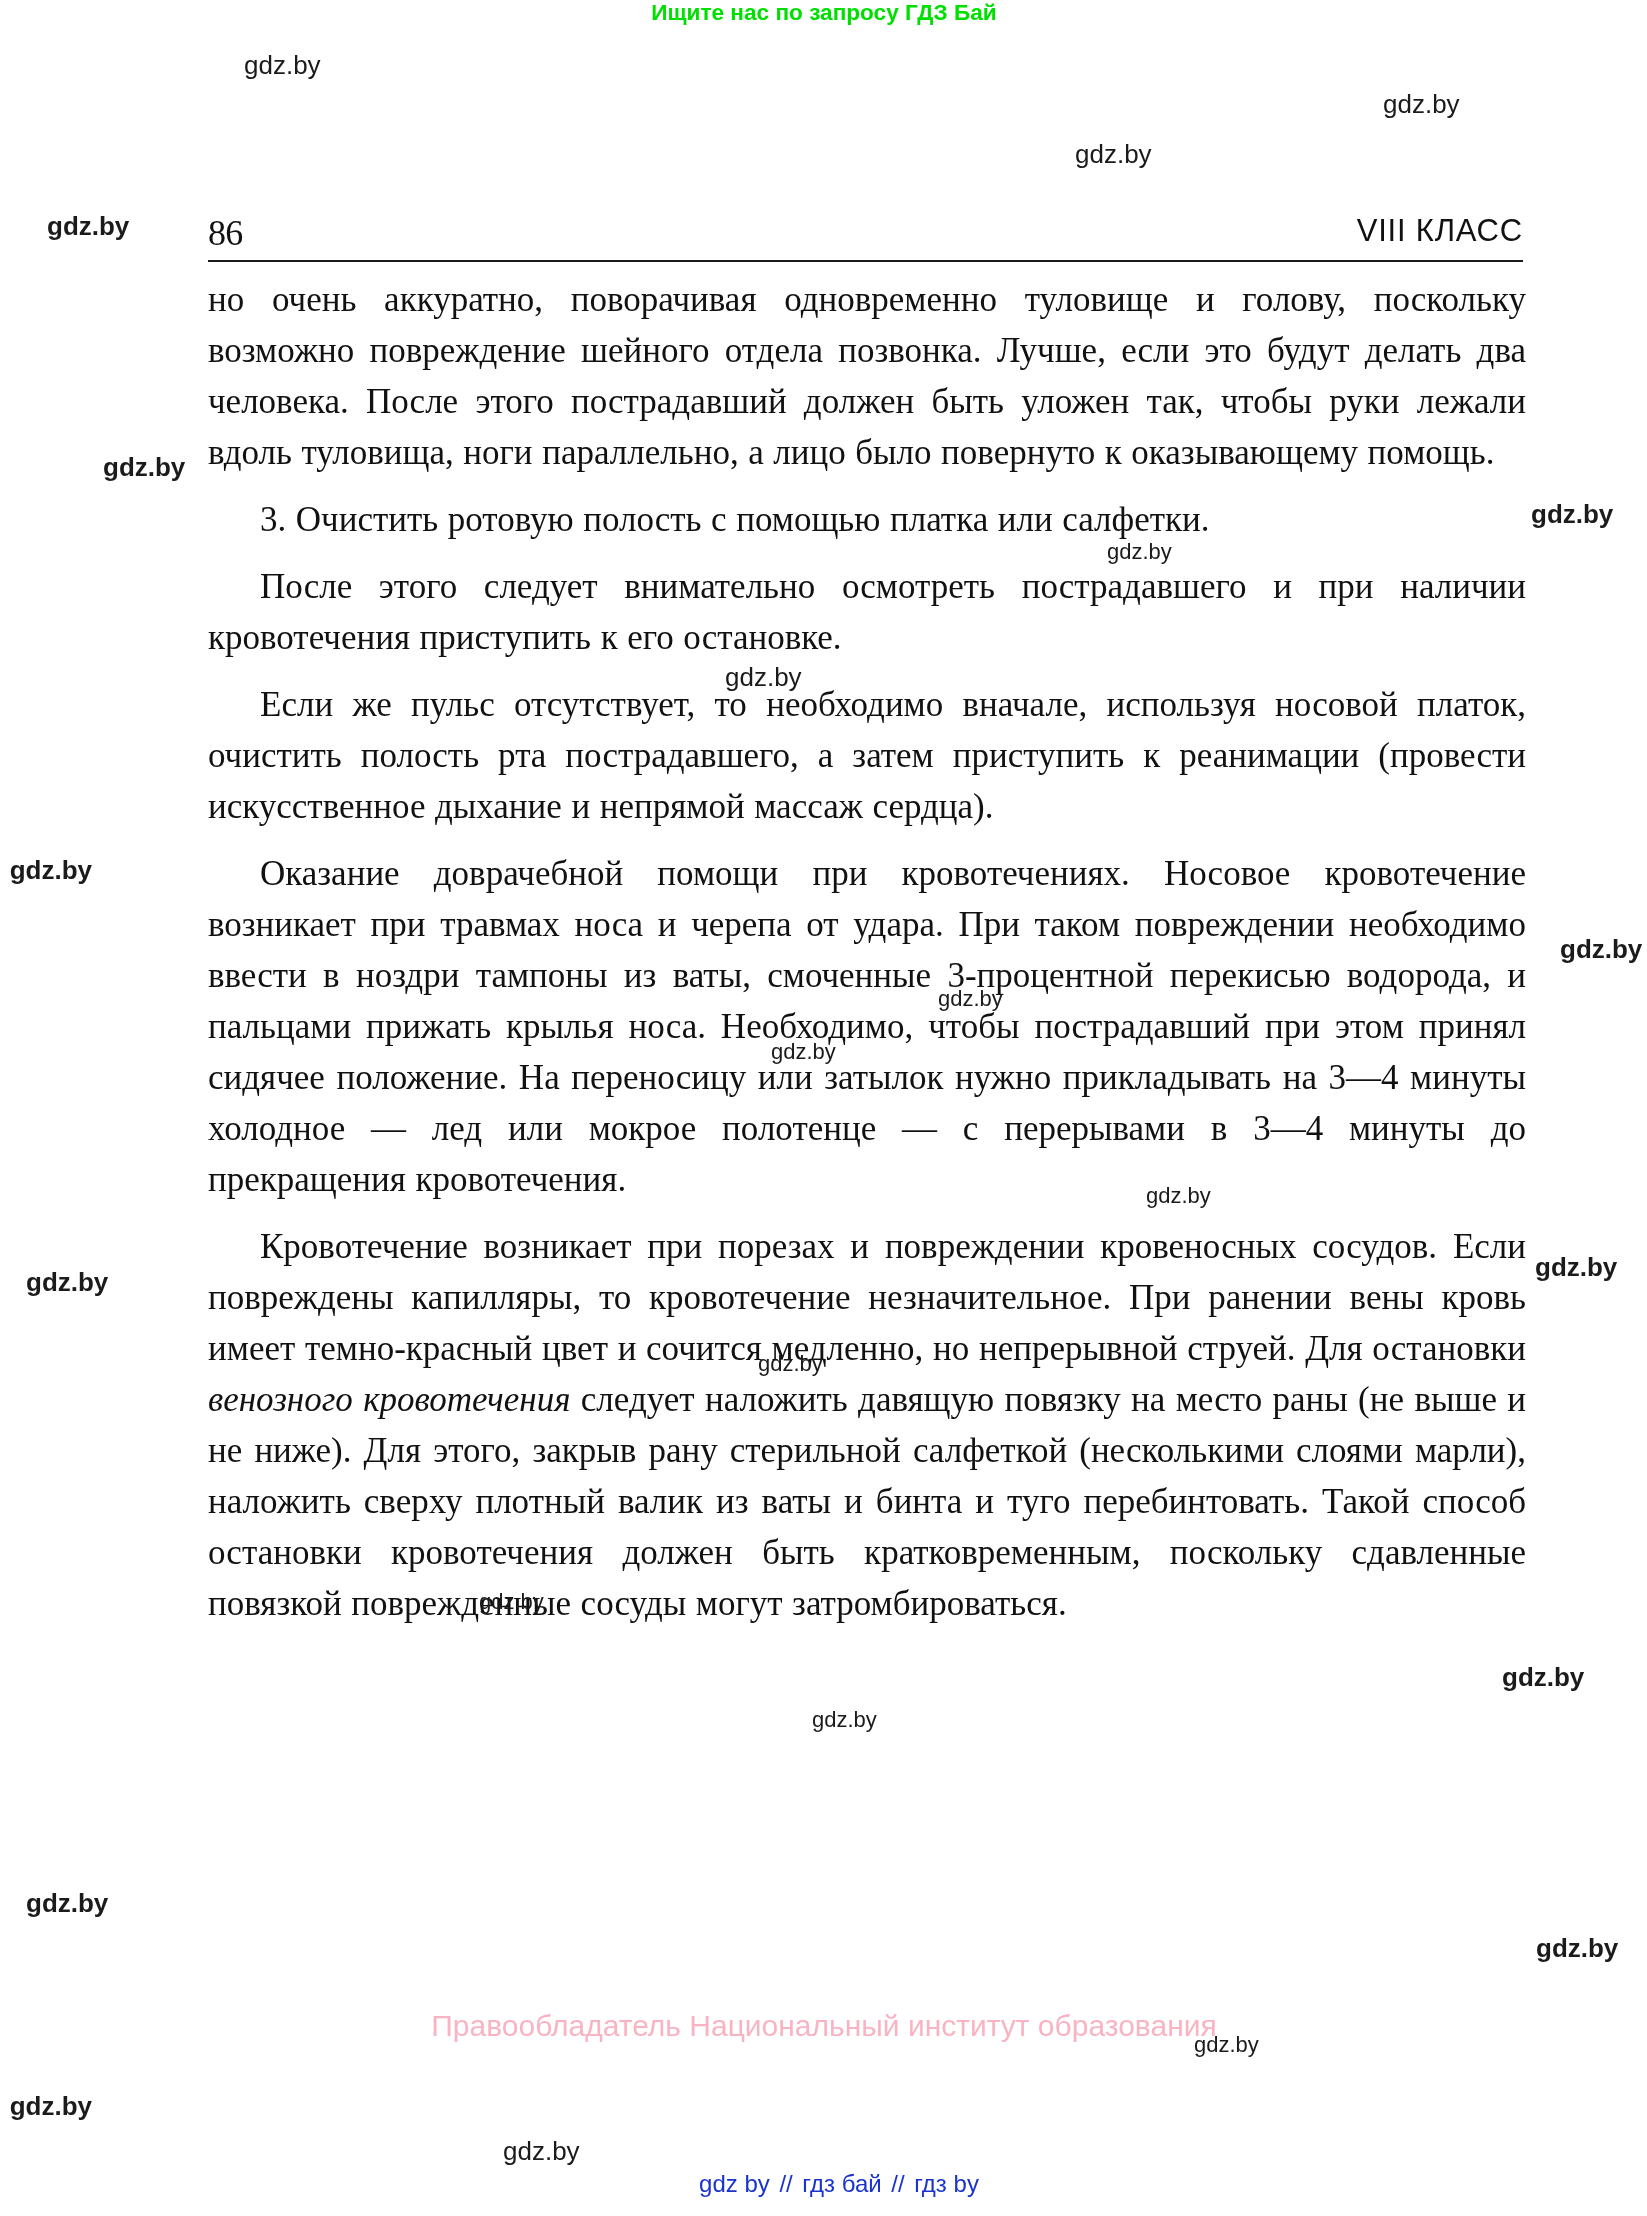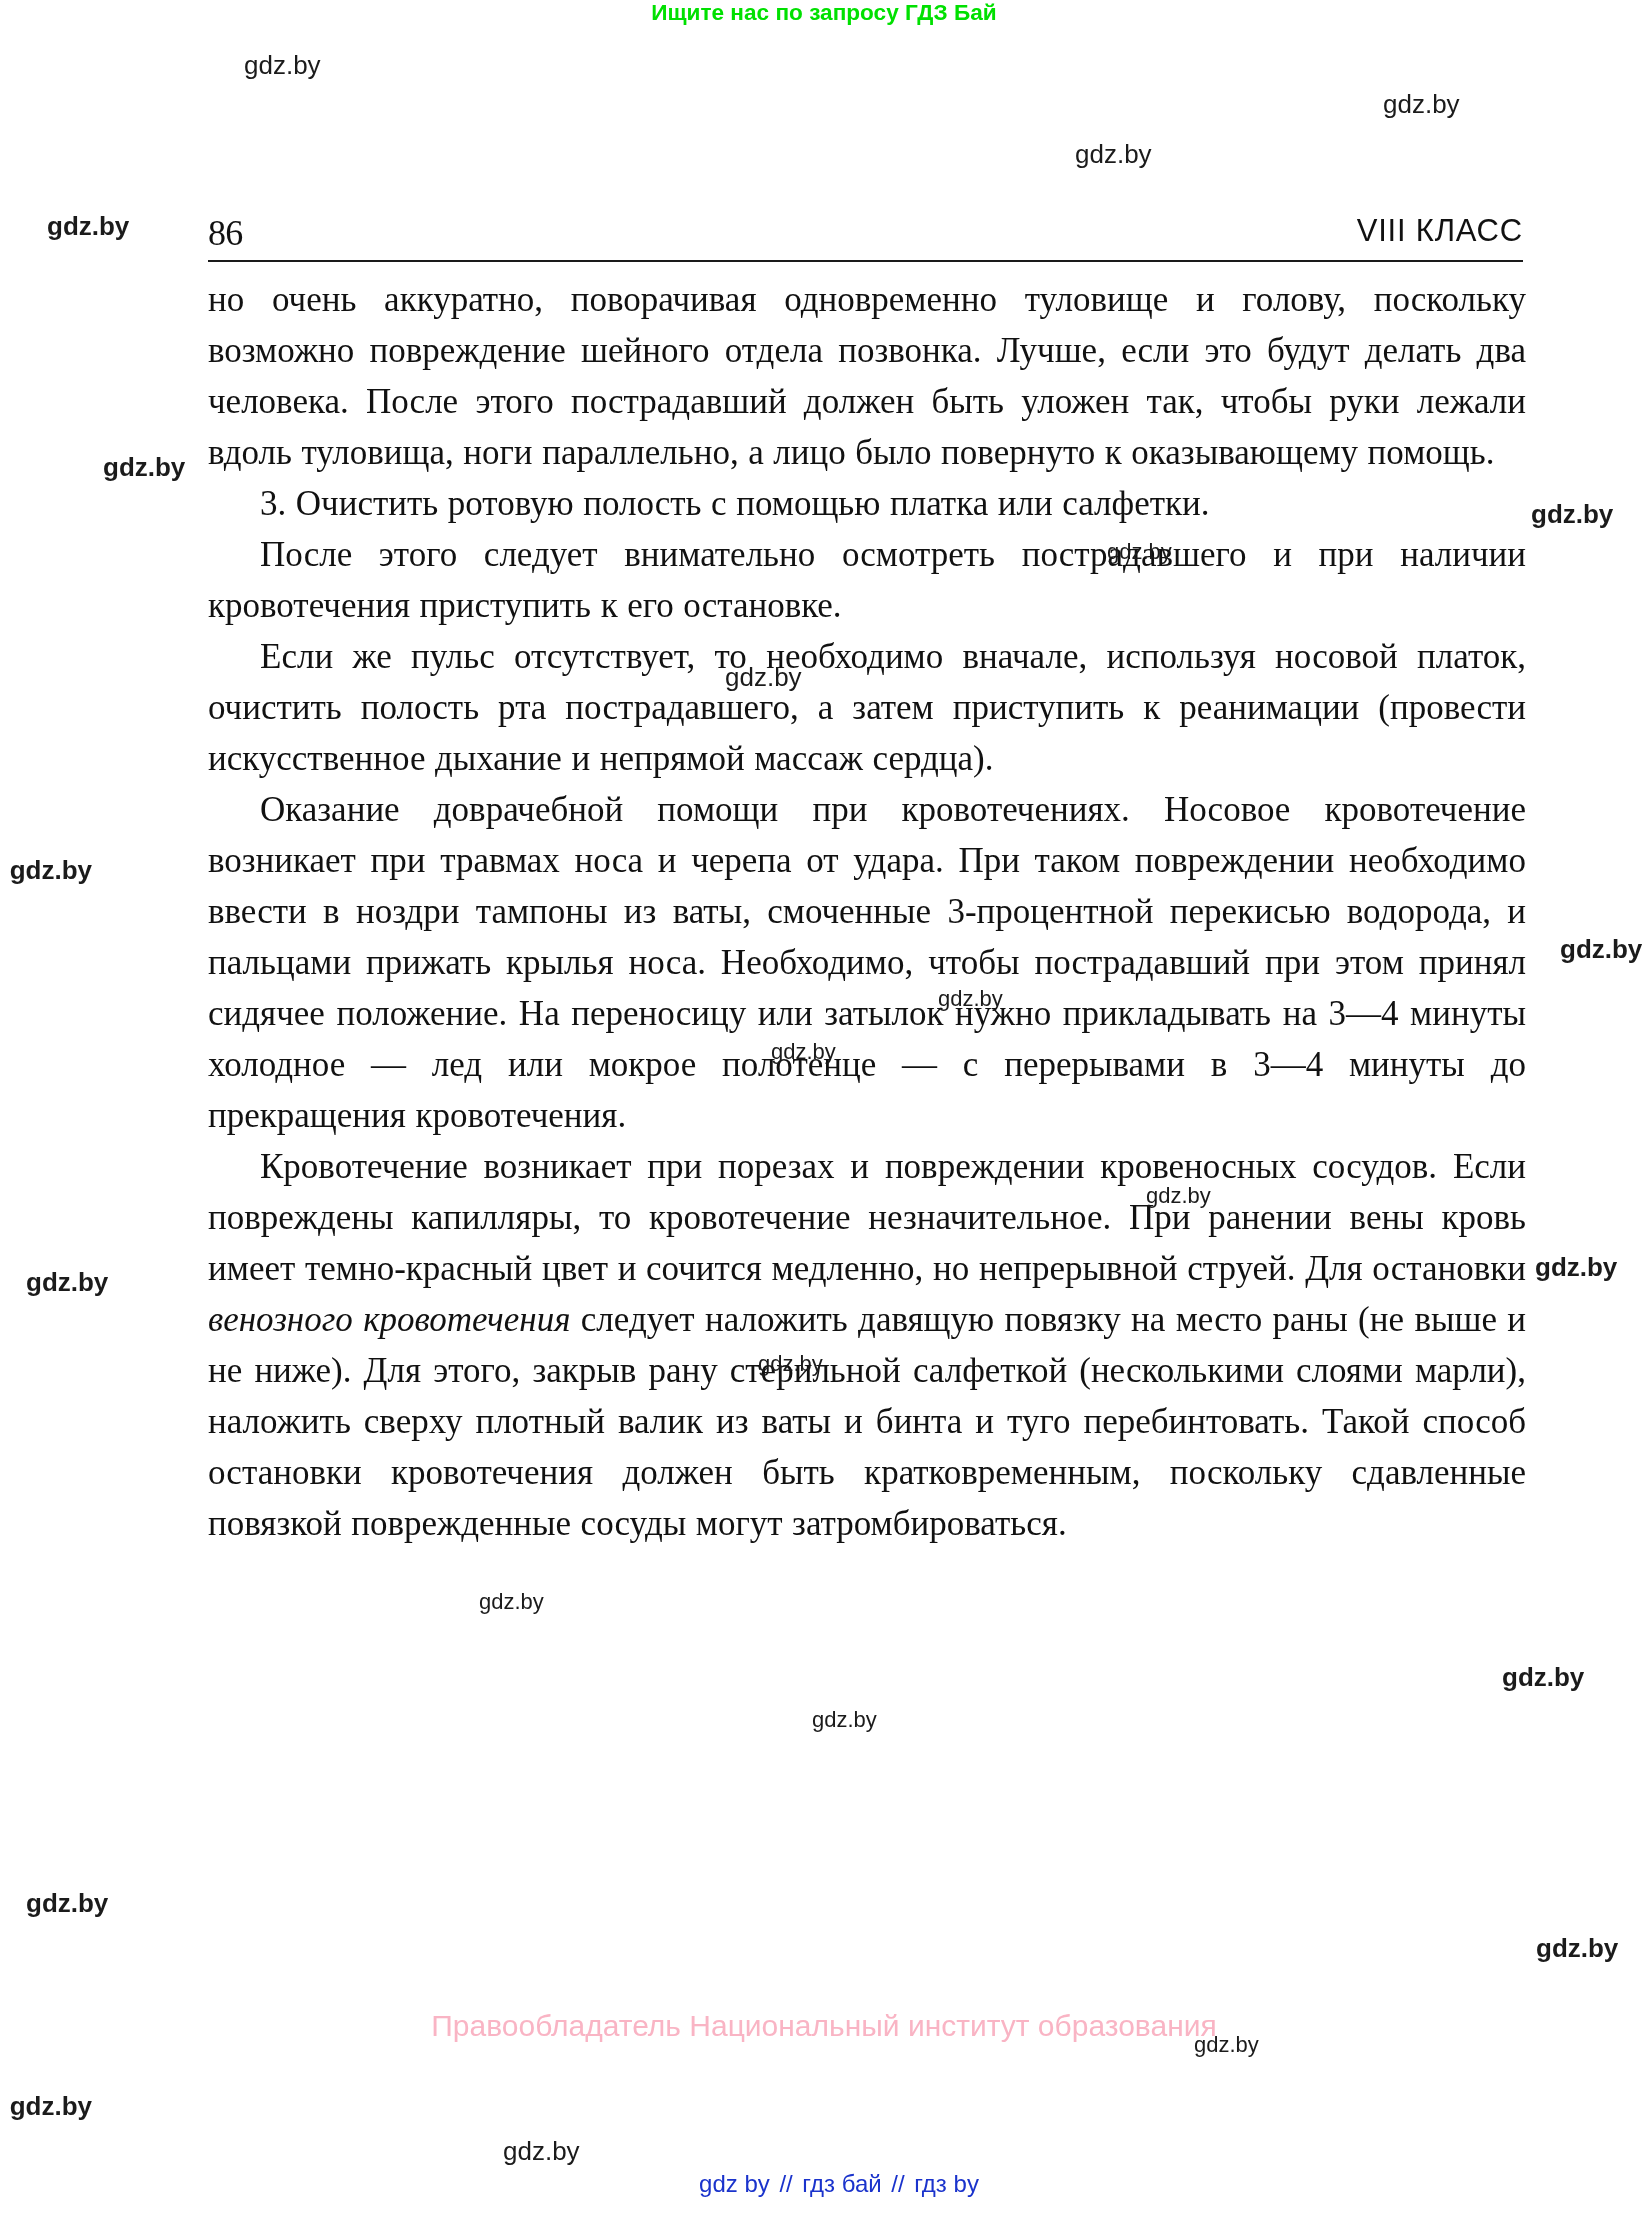--- a/index.html
+++ b/index.html
@@ -76,21 +76,21 @@
     color: #111111;
     text-align: justify;
     text-align-last: left;
     letter-spacing: 0px;
     word-spacing: 0.8px;
     font-weight: 400;
     -webkit-font-smoothing: none;
   }
   .para.indent { text-indent: 52px; }
   .para.flush  { text-indent: 0; }
-  .para + .para { margin-top: 0px; }
+  .para + .para { margin-top: 16px; }
   .para .bold { font-weight: 400; }
   .para .ital { font-style: italic; }
 
   
   .wm {
     position: absolute;
     font-family: "Liberation Sans", "DejaVu Sans", sans-serif;
     color: #1b1b1b;
     white-space: nowrap;
     pointer-events: none;

